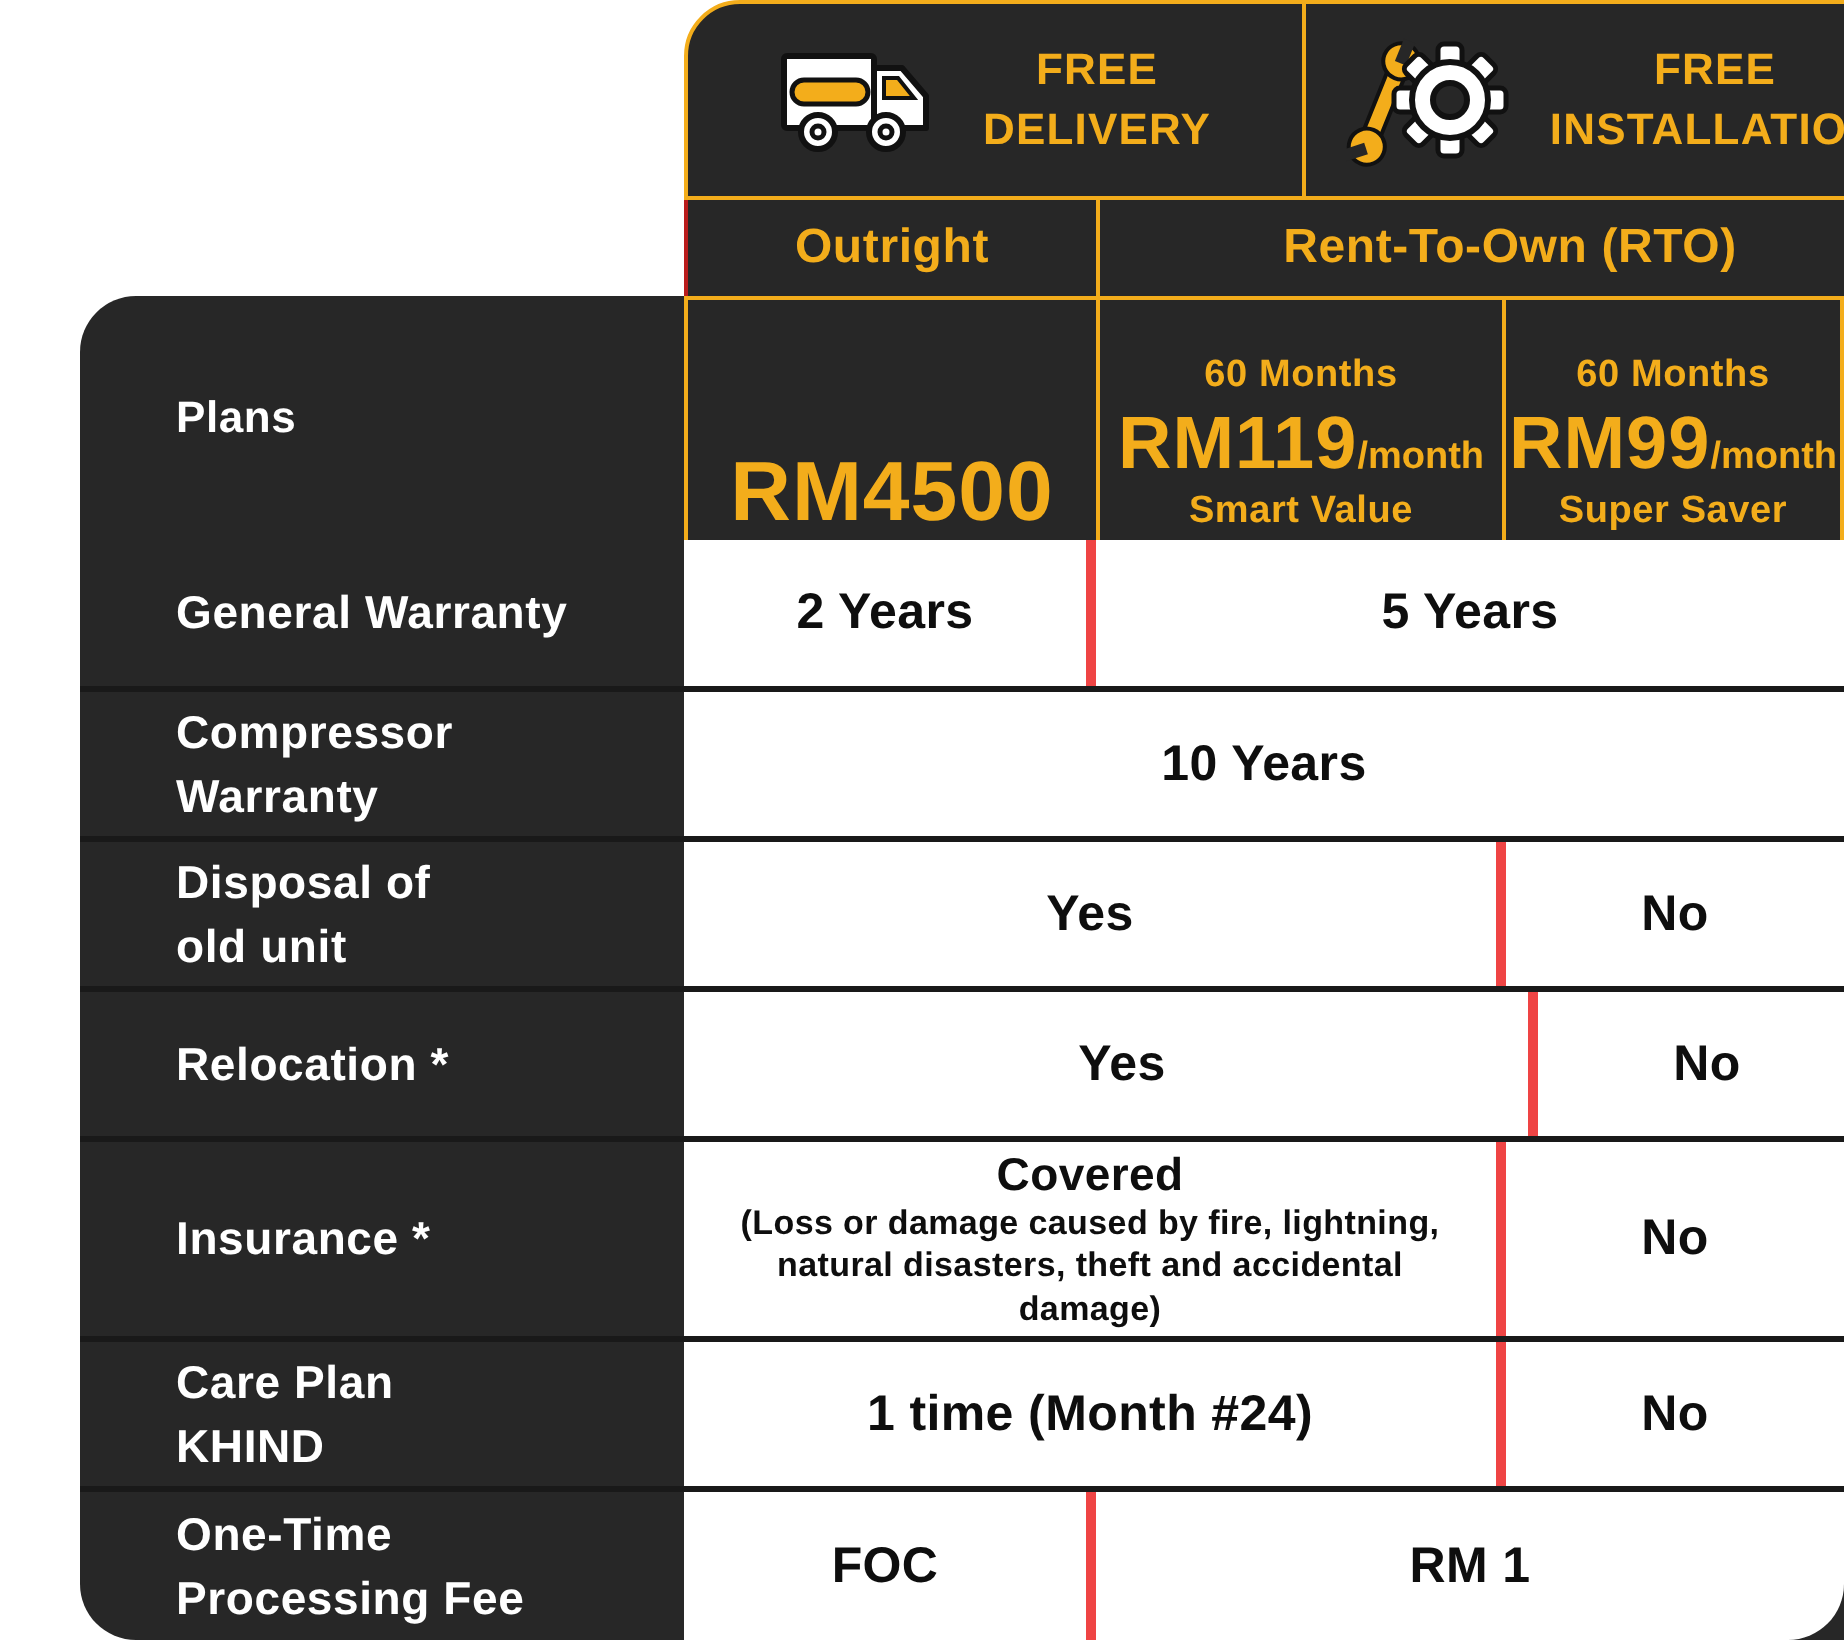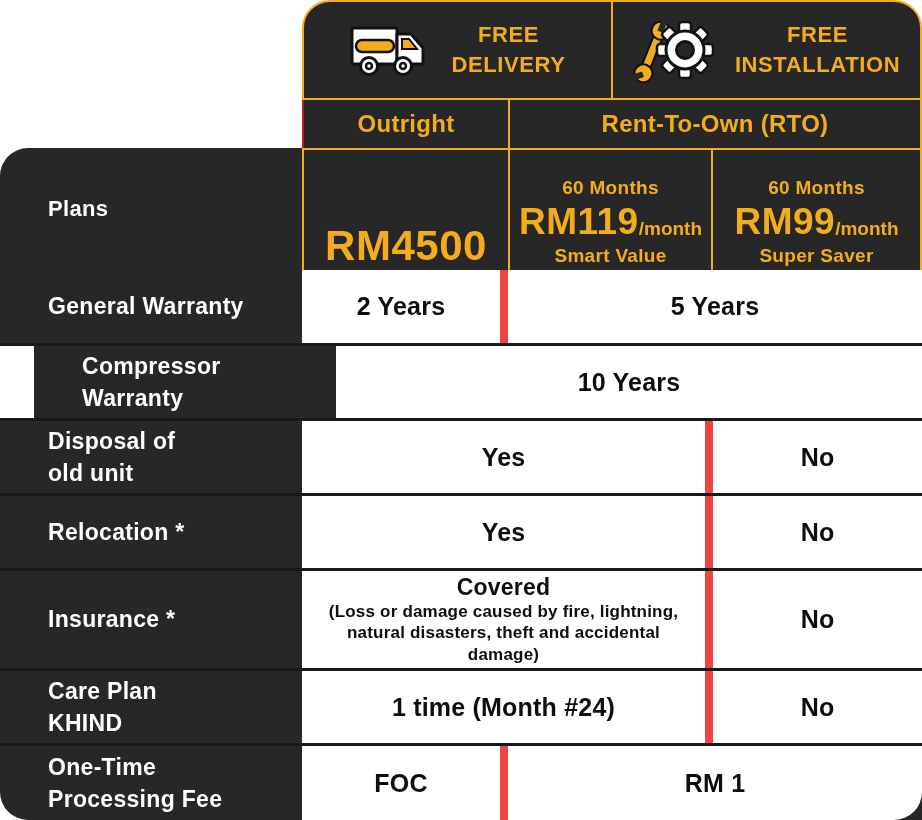--- a/index.html
+++ b/index.html
@@ -1,17 +1,17 @@
 <!DOCTYPE html>
 <html><head>
 <meta charset="utf-8">
 <style>
   * { margin:0; padding:0; box-sizing:border-box; }
   body { background:#ffffff; font-family:"Liberation Sans", sans-serif; }
-  .card { position:relative; width:922px; height:820px; background:#ffffff; overflow:hidden; }
+  .card { position:relative; width:922px; height:820px; background:#ffffff; overflow:hidden;padding-left:40px; }
 
   
   .r-icons {
     margin-left:302px; width:620px; height:100px; background:#272727;
     border:2px solid #F3AD1B; border-bottom:2px solid #F3AD1B;
     border-radius:28px 28px 0 0; display:flex; align-items:stretch;
   }
   .hcell { flex:1; display:flex; align-items:center; justify-content:center; gap:18px; }
   .htext { color:#F3AD1B; font-size:22px; font-weight:800; letter-spacing:.6px; line-height:1.35; text-align:center; }
   .htext span { display:block; }
@@ -53,26 +53,26 @@
   .wlabel {
     width:302px; background:#272727; color:#ffffff;
     display:flex; flex-direction:column; justify-content:center;
     padding-left:48px; font-size:23px; font-weight:800; letter-spacing:.3px; line-height:1.4;
   }
   .wval { display:flex; flex-direction:column; align-items:center; justify-content:center;
     color:#0E0E0E; font-size:25px; font-weight:700; letter-spacing:.2px; text-align:center; }
   .w-outright { width:206px; }
   .w-span-covered { width:411px; }
   .w-flex { flex:1; }
-  .div-r { border-right:8px solid #ef4444; }
+  .div-r { border-right:5px solid #ef4444; }
   .ins-title { font-size:23px; font-weight:800; }
   .ins-detail { font-size:17px; font-weight:700; line-height:1.25; max-width:385px; }
 
-  .h-general { height:73px; } .h-comp { height:72px;margin-left:34px; } .h-disp { height:72px;border-radius:13px; }
-  .h-relo { height:72px; } .h-ins { height:97px; } .h-care { height:72px; } .h-fee { height:74px; }
+  .h-general { height:73px; } .h-comp { height:72px; } .h-disp { height:72px;border-radius:13px; }
+  .h-relo { height:72px;gap:16px; } .h-ins { height:97px; } .h-care { height:72px; } .h-fee { height:74px; }
 
   .wrow.last { position:relative; }
   .wrow.last .corner-bg { position:absolute; right:0; bottom:0; width:44px; height:44px; background:#272727; z-index:0; }
   .wrow.last .wlabel { border-bottom-left-radius:28px; z-index:1; }
   .wrow.last .wval { position:relative; z-index:1; background:#ffffff; }
   .wrow.last .wval.w-flex { border-bottom-right-radius:28px; }
 </style>
 </head>
 <body>
 

